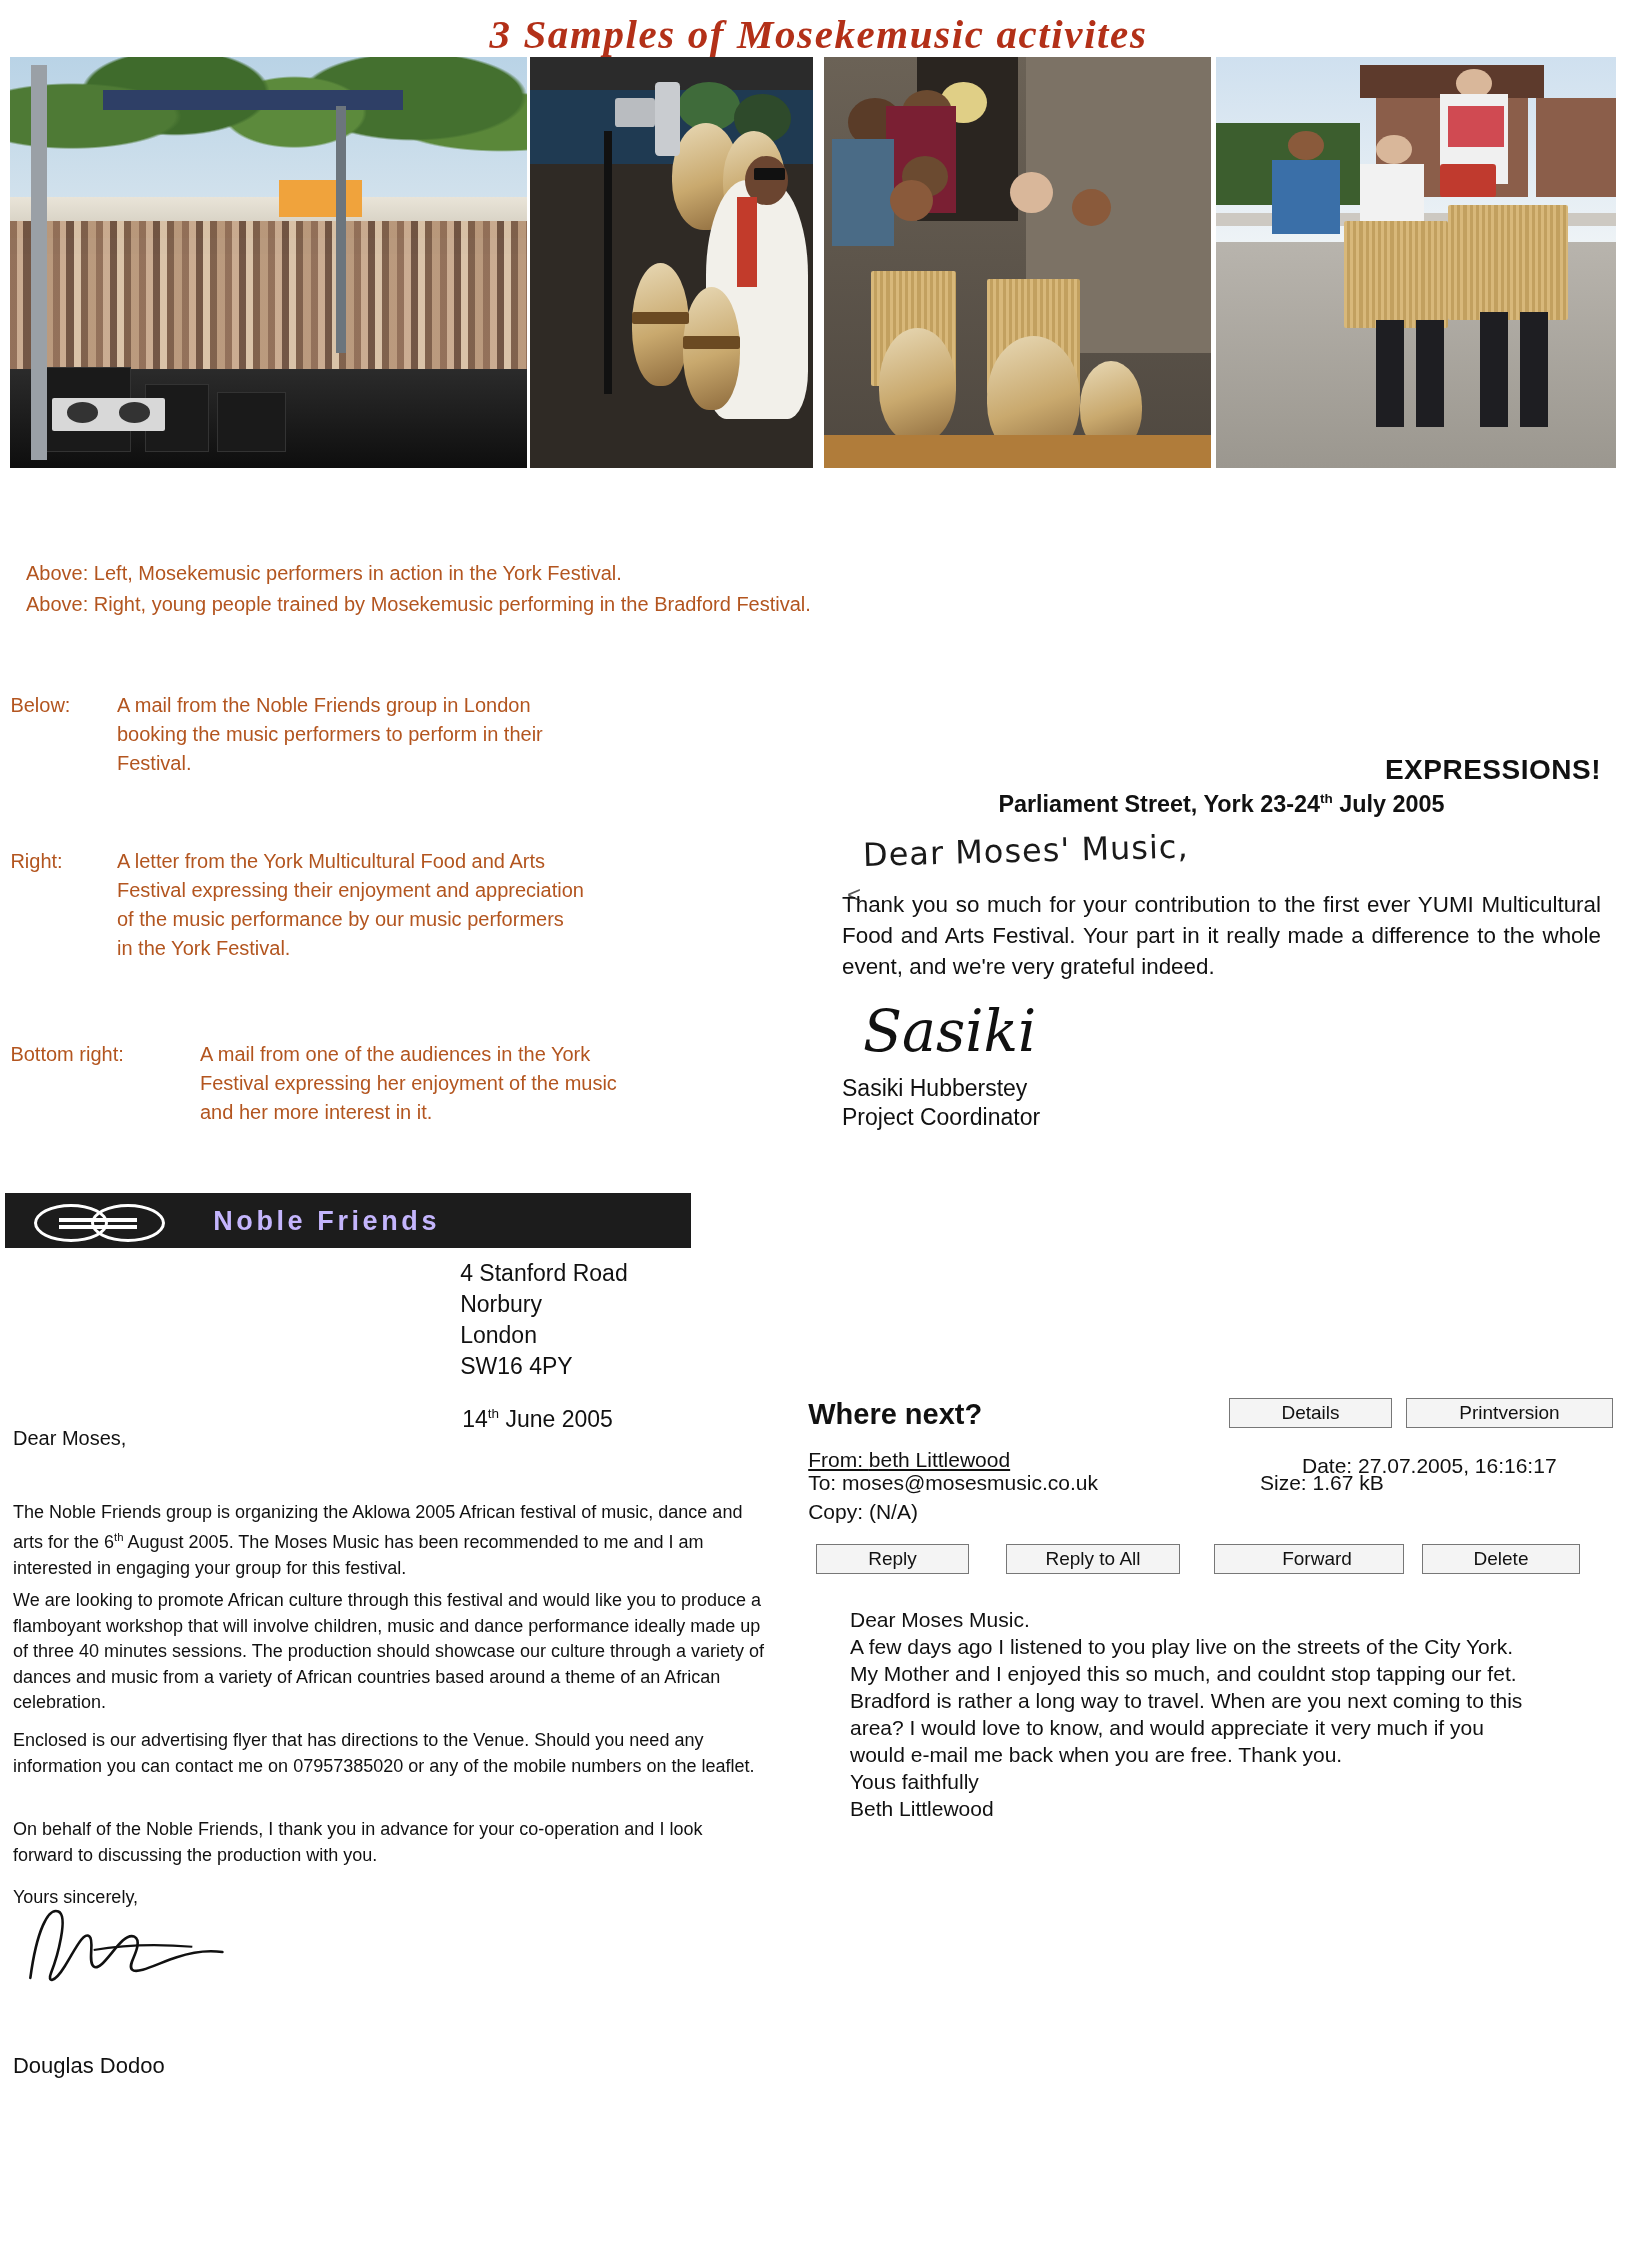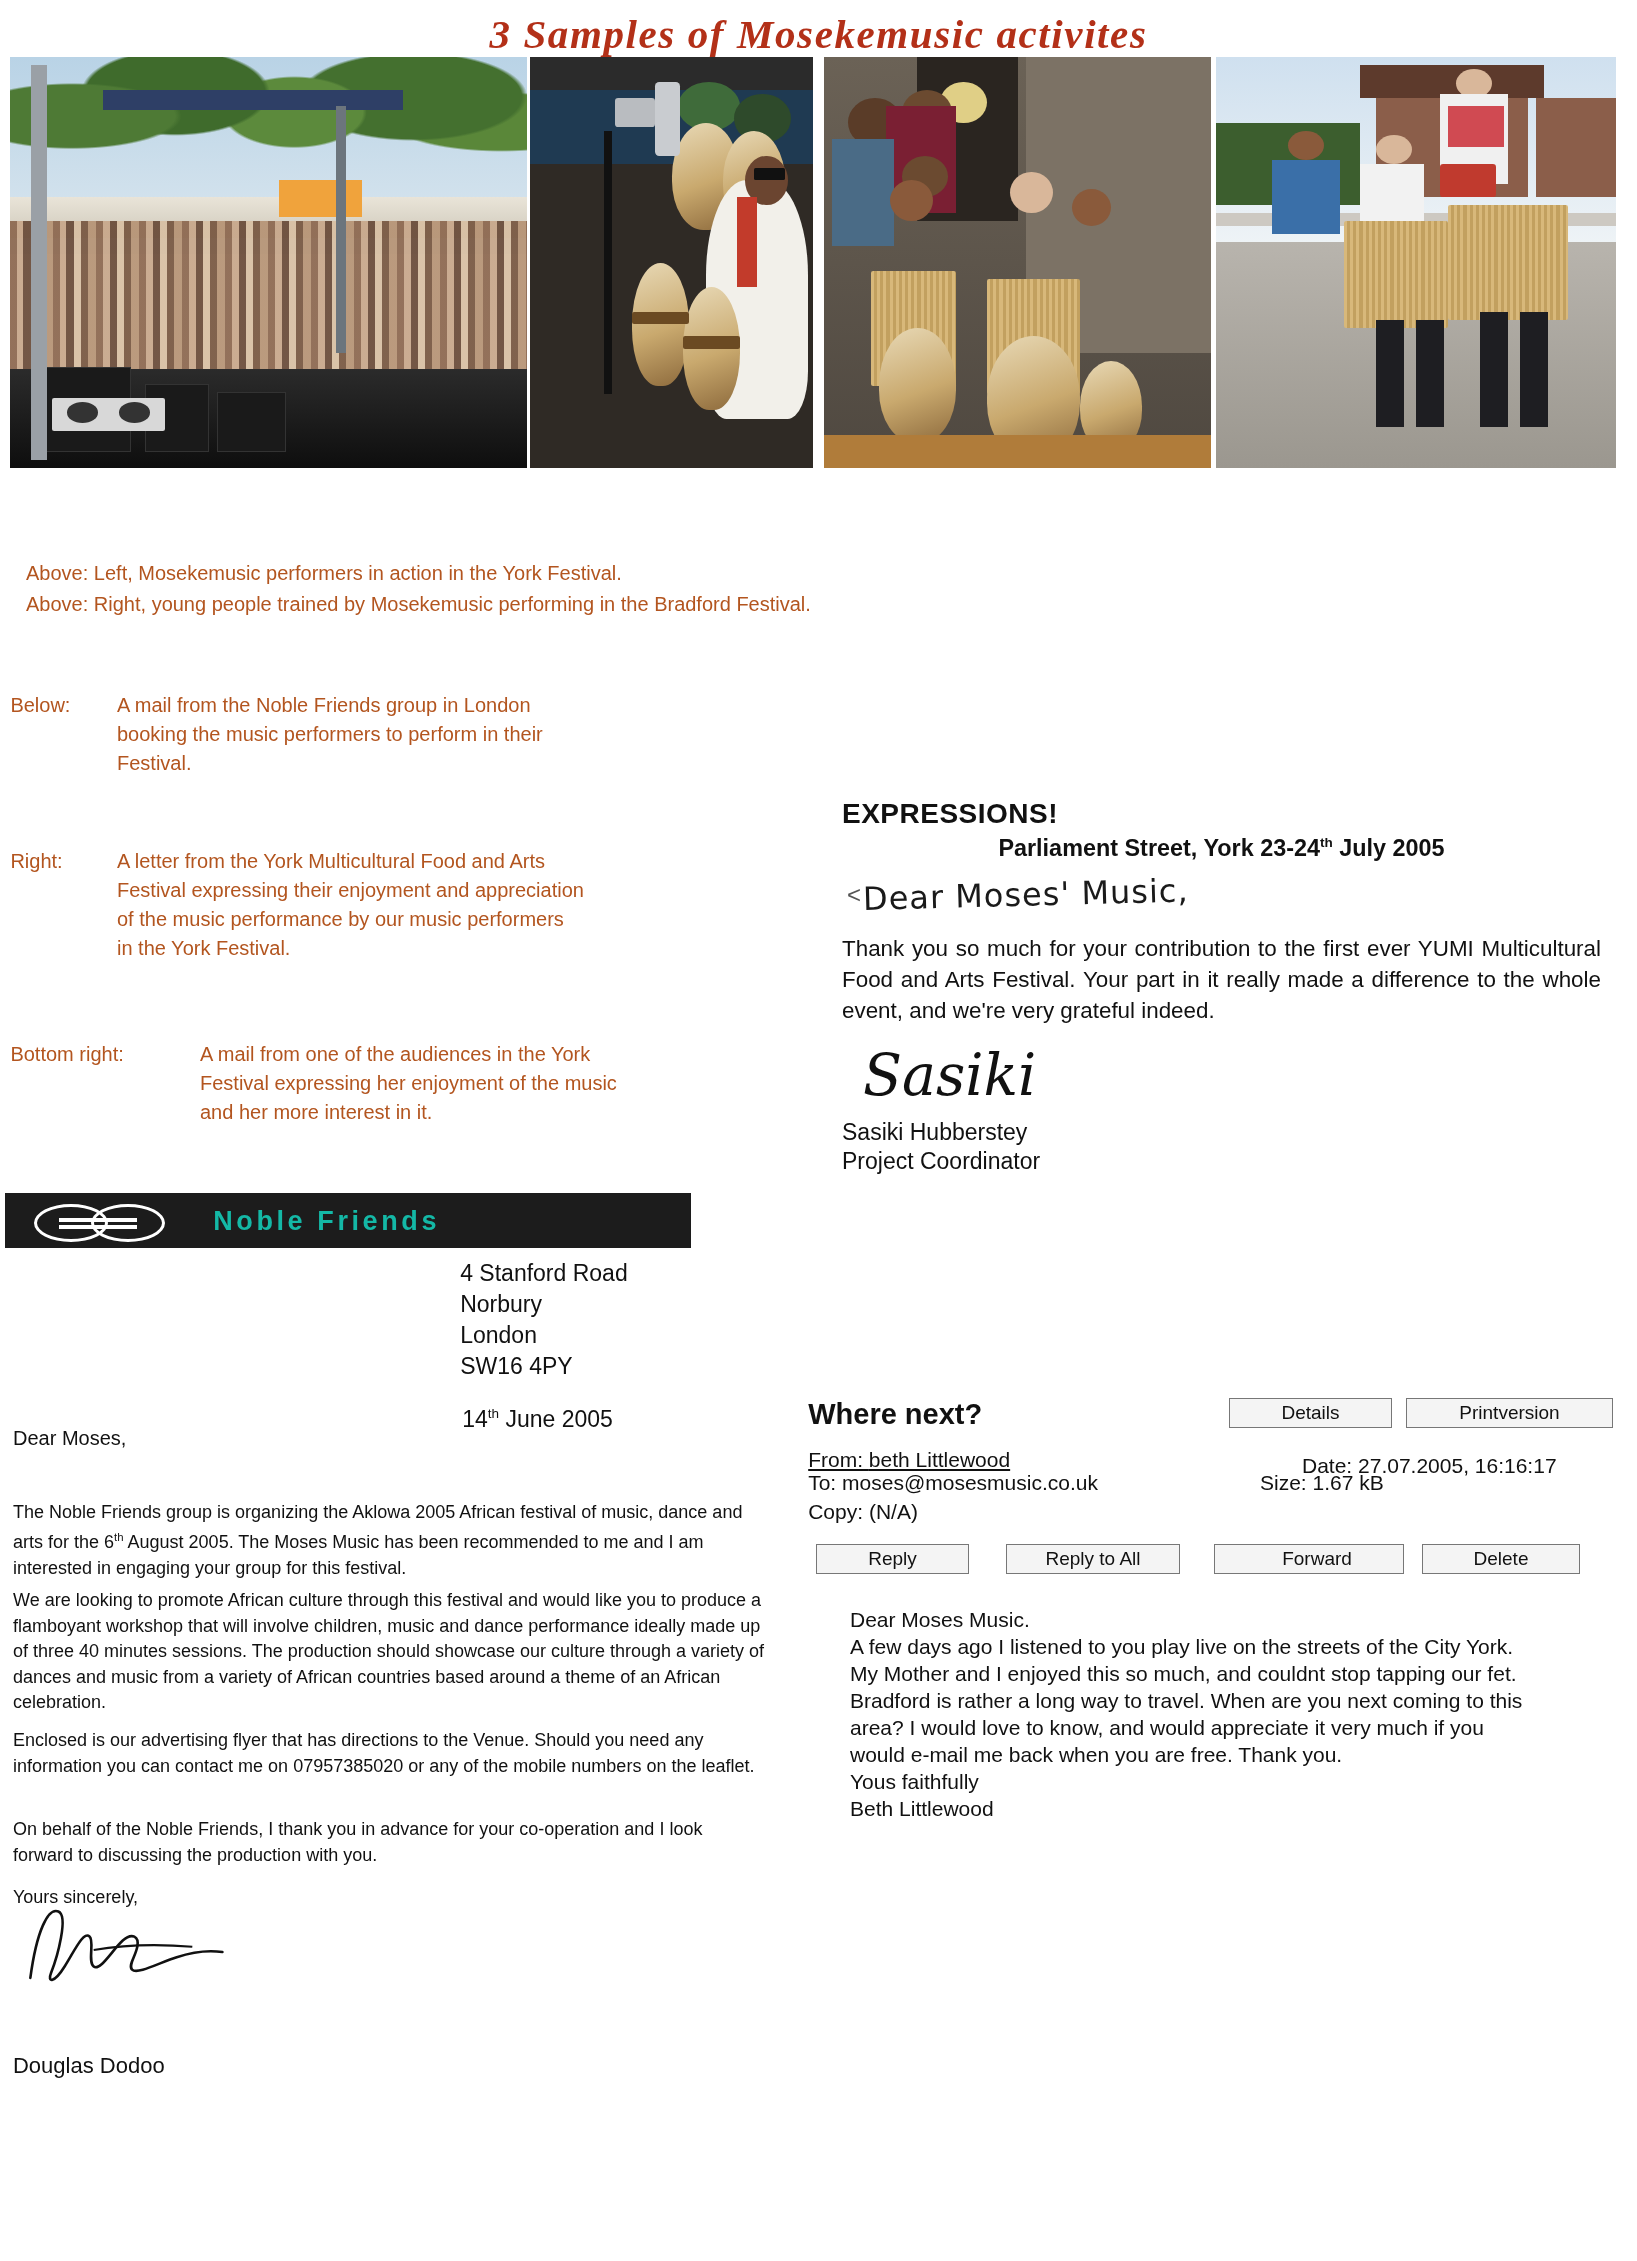--- a/index.html
+++ b/index.html
@@ -121,25 +121,24 @@
   
   .expr {
     position: absolute;
     left: 842px;
     top: 754px;
     width: 759px;
     font-family: "Liberation Sans", sans-serif;
     color: #111;
   }
   .expr-title {
-    text-align: left;
+    text-align: right;
     font-size: 28px;
     font-weight: bold;
     letter-spacing: 0.5px;
-    margin-top: 44px;
   }
   .expr-sub1 {
     text-align: center;
     font-size: 23.4px;
     margin-top: 6.2px;
   }
   .expr-sub2 {
     text-align: center;
     font-size: 23.4px;
     font-weight: bold;
@@ -204,21 +203,21 @@
   .nf-logo .ring.b { left: 62px; }
   .nf-logo .bar {
     position:absolute; left:30px; top:15.6px; width:78px; height:3.6px; background:#fff;
   }
   .nf-logo .bar2 {
     position:absolute; left:30px; top:23px; width:78px; height:3.6px; background:#fff;
   }
   .nf-name {
     position: absolute;
     left: 208px; top: 12.5px;
-    color: #14b8a6;
+    color: #c4b5fd;
     font-size: 27px;
     font-weight: bold;
     letter-spacing: 3.6px;
   }
   .nf-addr {
     position: absolute;
     left: 455px;
     top: 65px;
     font-size: 23px;
     line-height: 31px;

